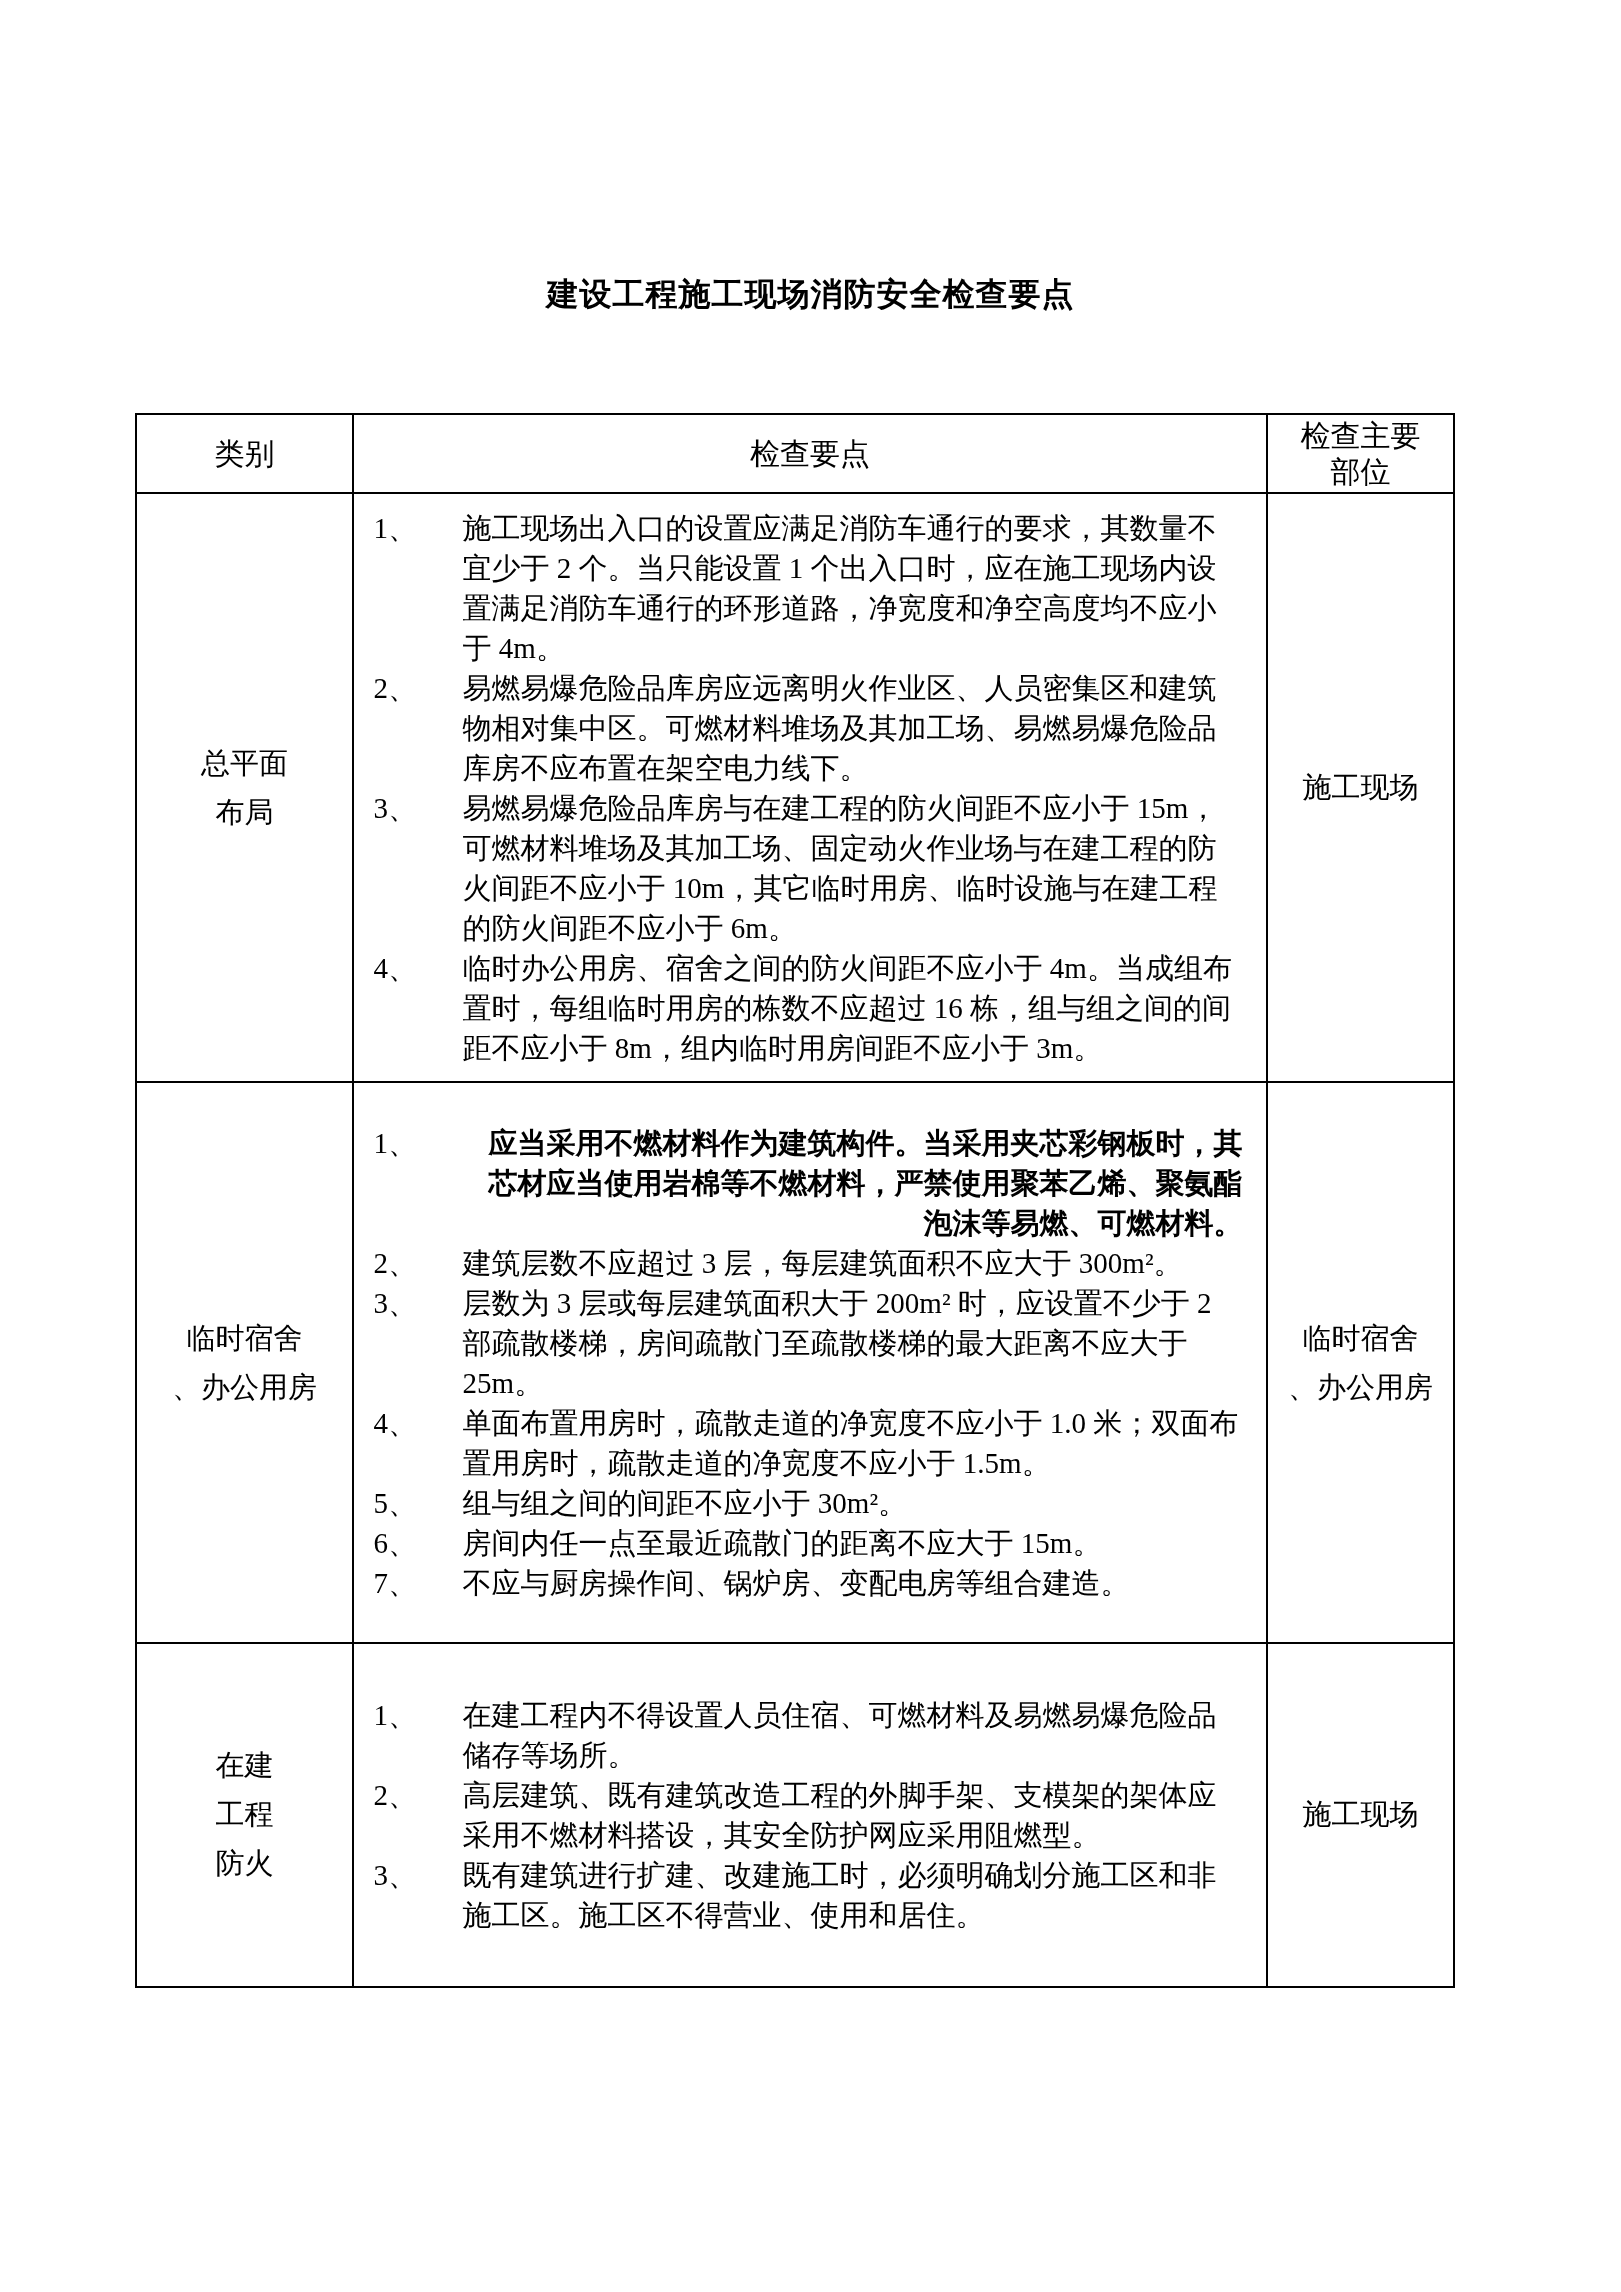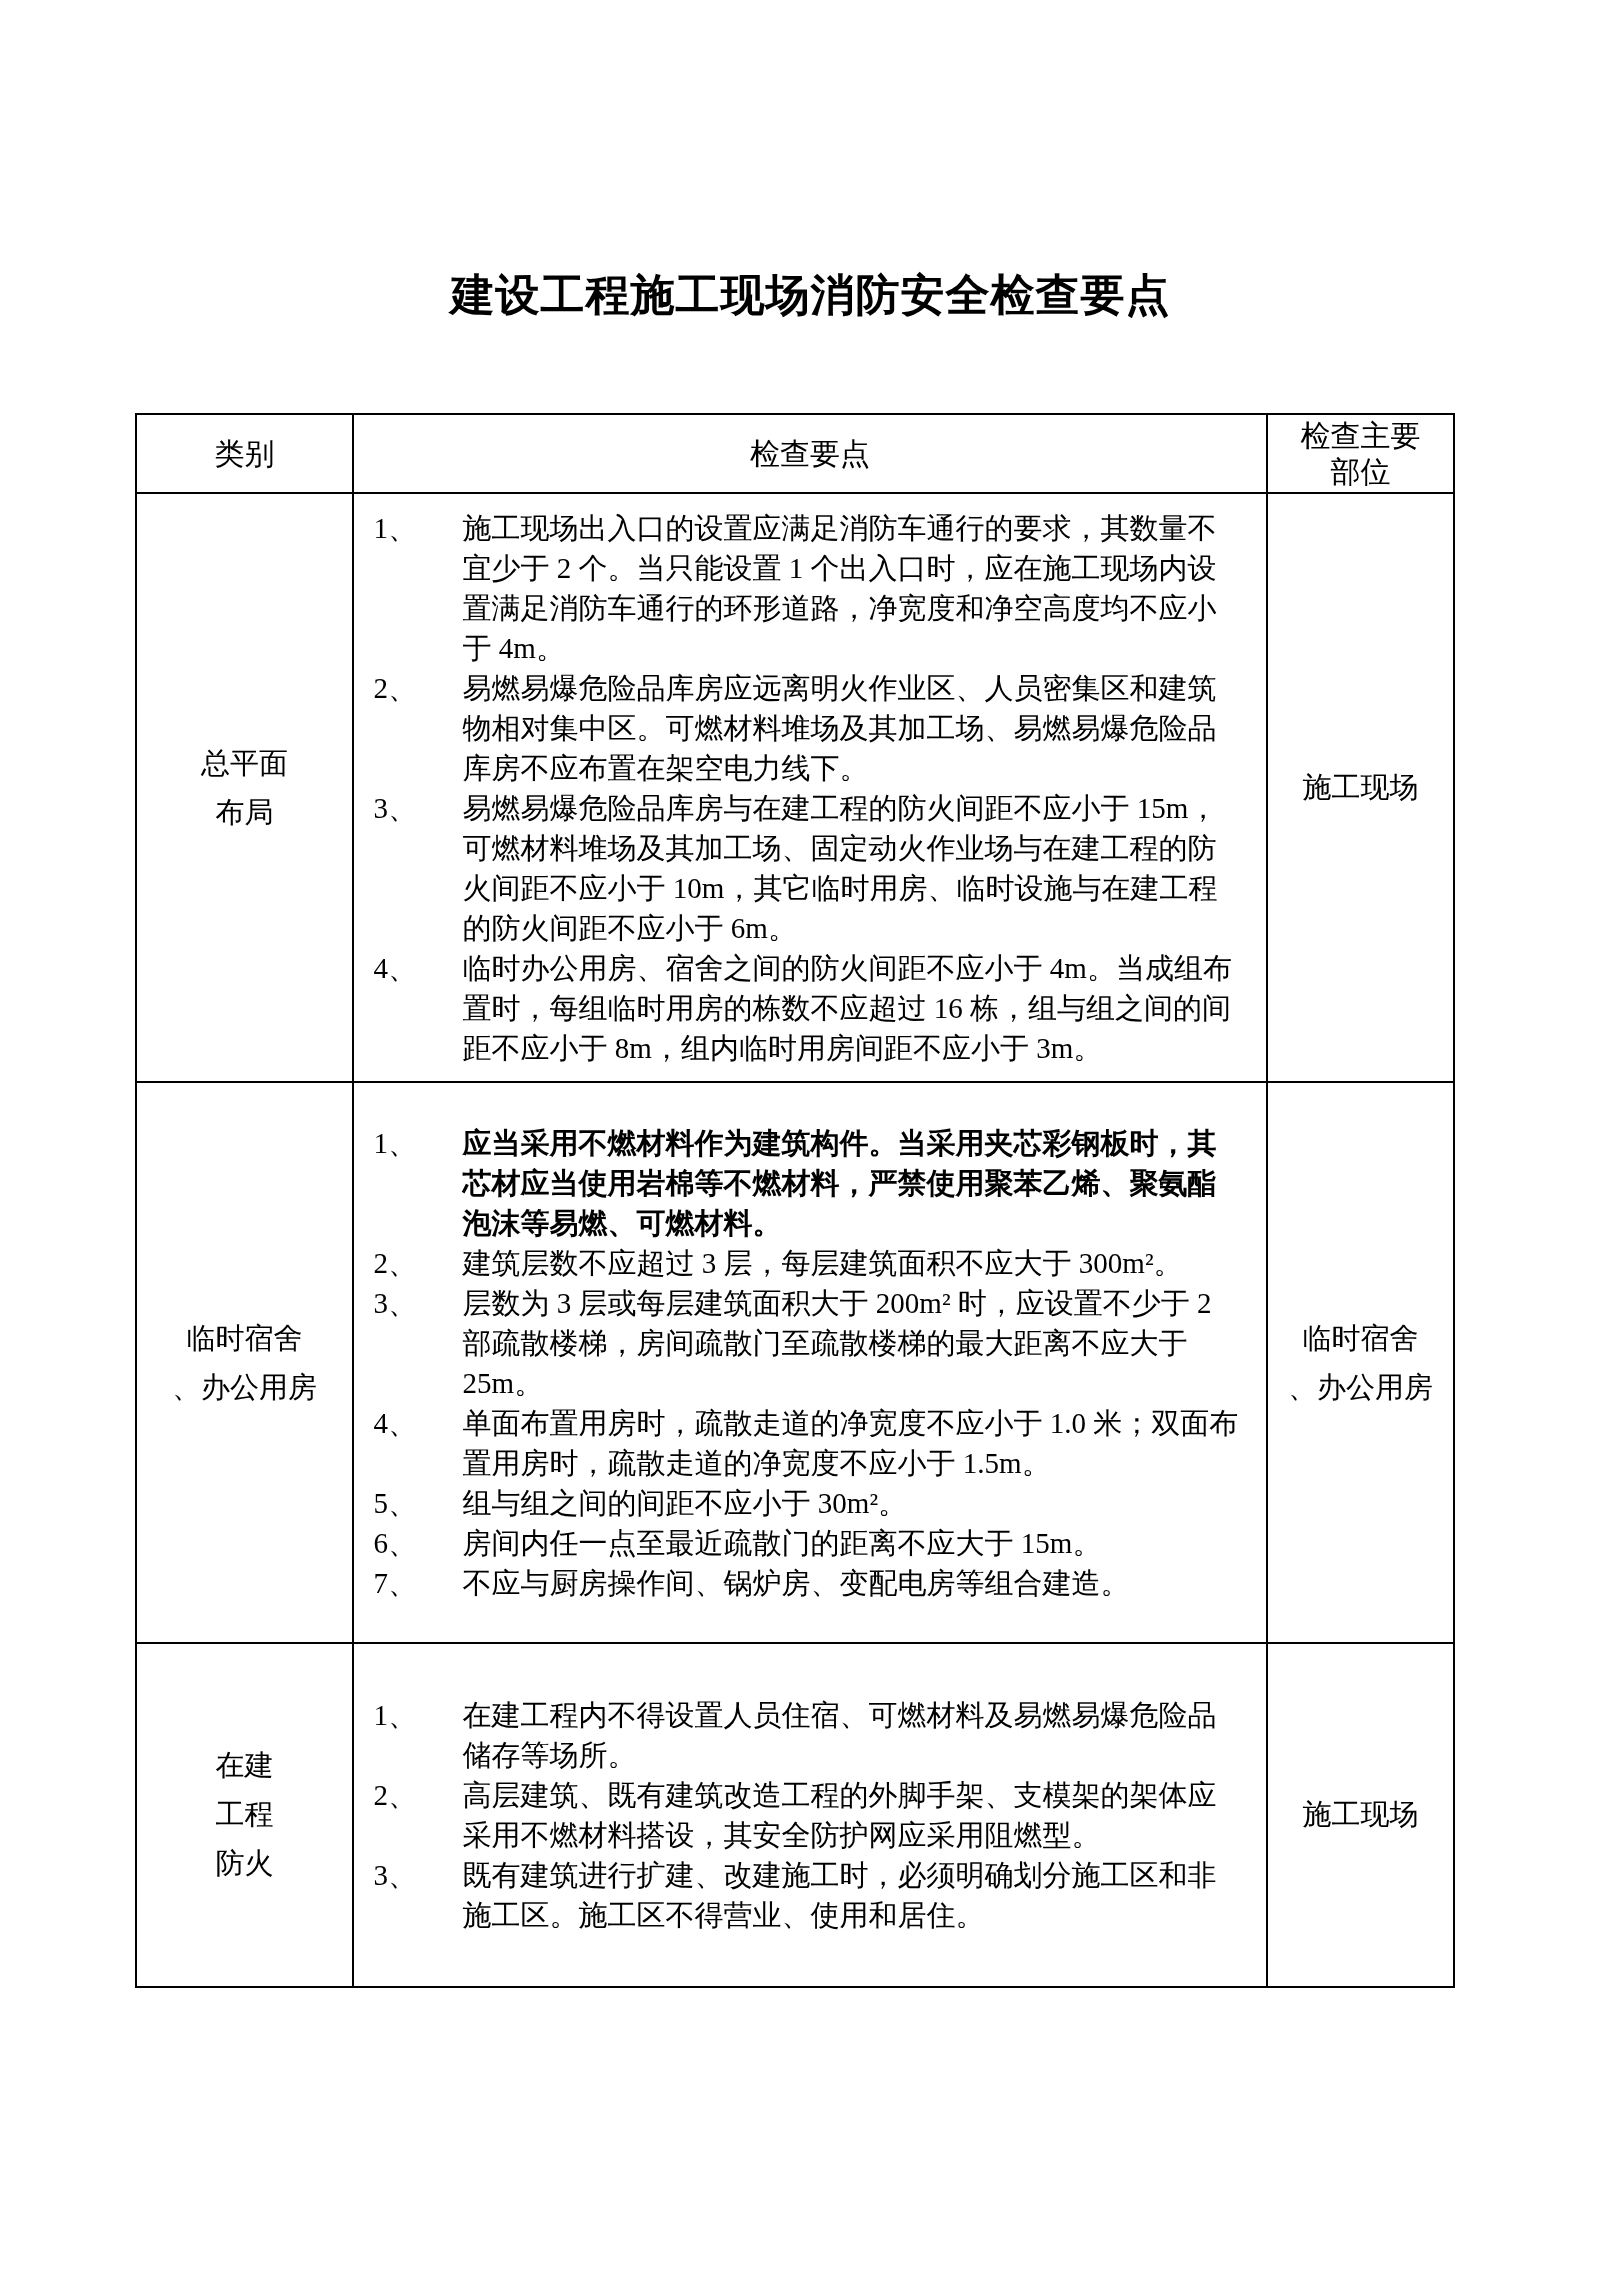--- a/index.html
+++ b/index.html
@@ -10,21 +10,21 @@
     font-family:"Liberation Serif", serif;
     color:#000;
     overflow:hidden;
   }
   .page-title{
     position:absolute;
     top:271px;left:0;width:1621px;
     text-align:center;
     font-family:"Liberation Sans", sans-serif;
     font-weight:bold;
-    font-size:44px;
+    font-size:32px;
     line-height:47px;
     letter-spacing:1px;
   }
   table.doc-table{
     position:absolute;
     left:135px;top:413px;
     width:1318px;
     border-collapse:collapse;
     table-layout:fixed;
     border:2.9px solid #000;
@@ -66,20 +66,21 @@
     flex:0 0 49px;
     white-space:nowrap;
   }
   .item .txt{
     flex:1;
     margin-left:40px;
   }
   .item.bold .txt{
     font-family:"Liberation Sans", sans-serif;
     font-weight:bold;
+    text-align:right;
   }
 </style>
 </head>
 <body>
 
 <div class="page">
 
   <div class="page-title">建设工程施工现场消防安全检查要点</div>
 
   <table class="doc-table">

